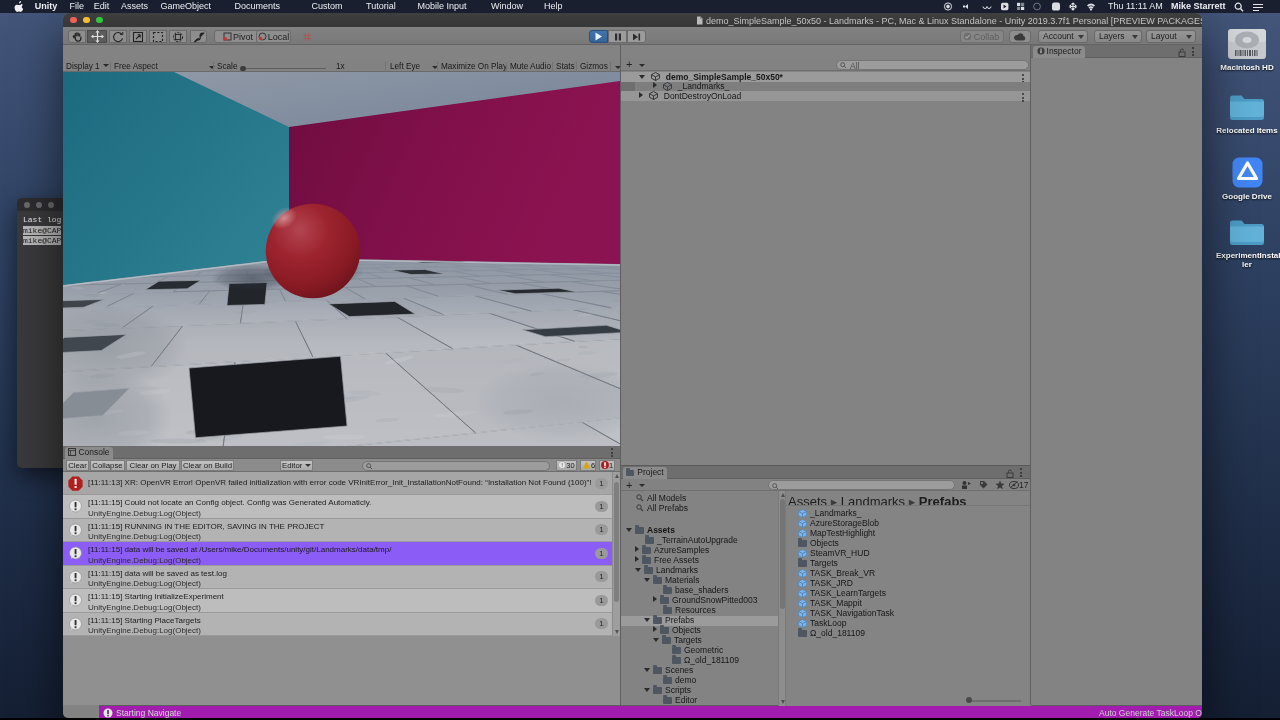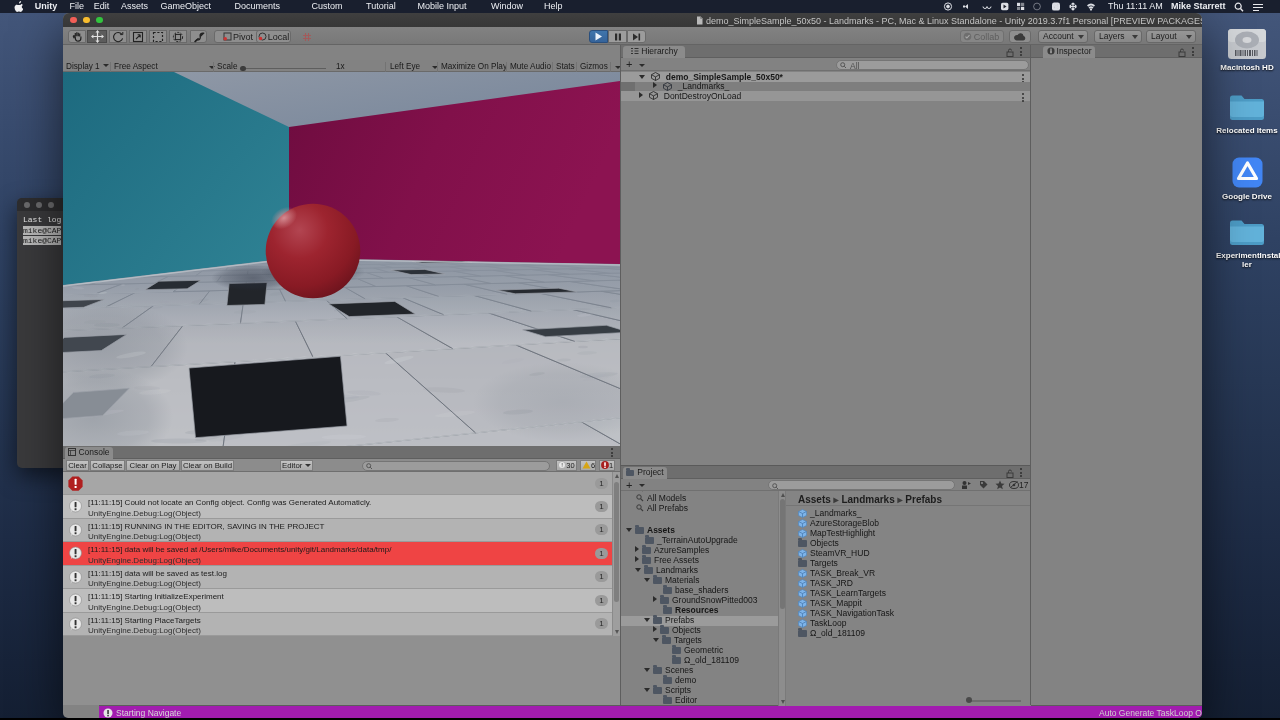--- a/index.html
+++ b/index.html
@@ -995,20 +995,21 @@
             <rect x="3.6" y="1.5" width="1.8" height="4" fill="#fff"></rect>
             <rect x="3.6" y="6.3" width="1.8" height="1.5" fill="#fff"></rect>
           </svg>1</div>
       </div>
       <div class="conrow" style="top:26px;height:23px;background:#a6a6a6;border-bottom:0.5px solid #9a9a9a;">
         <svg width="15" height="15" viewBox="0 0 15 15" style="position:absolute;left:5px;top:4px">
           <path d="M4.4 0.5 h6.2 l4 4 v6.2 l-4 4 H4.4 l-4-4 V4.5 z" fill="#b01f1f"></path>
           <rect x="6.6" y="2.8" width="2" height="6" fill="#fff" rx="0.5"></rect>
           <rect x="6.6" y="10" width="2" height="2" fill="#fff"></rect>
         </svg>
+        <div style="position:absolute;left:25px;top:5px;white-space:nowrap;">[11:11:13] XR: OpenVR Error! OpenVR failed initialization with error code VRInitError_Init_InstallationNotFound: “Installation Not Found (100)”!</div>
         <span class="badge">1</span>
       </div>
       <div class="conrow" style="top:49px;height:23.5px;background:#bdbdbd;border-bottom:0.5px solid #9a9a9a;">
         <svg width="15" height="15" viewBox="0 0 15 15" style="position:absolute;left:5px;top:4px">
           <circle cx="7.5" cy="7" r="6" fill="#e9e9e9" stroke="#8a8a8a" stroke-width="0.6"></circle>
           <path d="M4 11.5 l-1.5 2.2 1-2.8 z" fill="#e9e9e9"></path>
           <rect x="6.6" y="3" width="1.9" height="5.2" fill="#333" rx="0.5"></rect>
           <rect x="6.6" y="9.3" width="1.9" height="1.9" fill="#333"></rect>
         </svg>
         <div style="position:absolute;left:25px;top:2px;white-space:nowrap;">[11:11:15] Could not locate an Config object.  Config was Generated Automaticly.</div>
@@ -1019,21 +1020,21 @@
         <svg width="15" height="15" viewBox="0 0 15 15" style="position:absolute;left:5px;top:4px">
           <circle cx="7.5" cy="7" r="6" fill="#e9e9e9" stroke="#8a8a8a" stroke-width="0.6"></circle>
           <path d="M4 11.5 l-1.5 2.2 1-2.8 z" fill="#e9e9e9"></path>
           <rect x="6.6" y="3" width="1.9" height="5.2" fill="#333" rx="0.5"></rect>
           <rect x="6.6" y="9.3" width="1.9" height="1.9" fill="#333"></rect>
         </svg>
         <div style="position:absolute;left:25px;top:2px;white-space:nowrap;">[11:11:15] RUNNING IN THE EDITOR, SAVING IN THE PROJECT</div>
         <div class="l2" style="position:absolute;left:25px;top:12.5px;white-space:nowrap;">UnityEngine.Debug:Log(Object)</div>
         <span class="badge">1</span>
       </div>
-      <div class="conrow" style="top:96.0px;height:23.5px;background:#ef4444;border-bottom:0.5px solid #9a9a9a;">
+      <div class="conrow" style="top:96.0px;height:23.5px;background:#8b5cf6;border-bottom:0.5px solid #9a9a9a;">
         <svg width="15" height="15" viewBox="0 0 15 15" style="position:absolute;left:5px;top:4px">
           <circle cx="7.5" cy="7" r="6" fill="#e9e9e9" stroke="#8a8a8a" stroke-width="0.6"></circle>
           <path d="M4 11.5 l-1.5 2.2 1-2.8 z" fill="#e9e9e9"></path>
           <rect x="6.6" y="3" width="1.9" height="5.2" fill="#333" rx="0.5"></rect>
           <rect x="6.6" y="9.3" width="1.9" height="1.9" fill="#333"></rect>
         </svg>
         <div style="position:absolute;left:25px;top:2px;white-space:nowrap;">[11:11:15] data will be saved at /Users/mike/Documents/unity/git/Landmarks/data/tmp/</div>
         <div class="l2" style="position:absolute;left:25px;top:12.5px;white-space:nowrap;">UnityEngine.Debug:Log(Object)</div>
         <span class="badge">1</span>
       </div>
@@ -1079,36 +1080,20 @@
     <div class="abs" style="left:0;top:692px;width:1267px;height:13px;background:#a21caf;border-top:1px solid #5c5c5c;color:#d8d8d8;font-size:8.5px;margin-left:36px;">
 <svg width="10" height="10" viewBox="0 0 10 10" style="position:absolute;left:4px;top:1.5px">
         <circle cx="5" cy="5" r="4.5" fill="#e6e6e6"></circle>
         <rect x="4.2" y="2" width="1.7" height="4" fill="#444"></rect>
         <rect x="4.2" y="6.8" width="1.7" height="1.6" fill="#444"></rect>
       </svg>
 <span style="position:absolute;left:17px;top:2px;">Starting Navigate</span>
 <span style="position:absolute;left:1000px;top:2px;color:#cfcfcf;">Auto Generate TaskLoop On</span>
 </div>
     <div class="abs" style="left:557px;top:32px;width:410px;height:420px;background:#838383;border-left:1px solid #5e5e5e;">
-      <div class="abs tabbar" style="left:0;top:0;width:410px;height:13px;">
-        <div class="tab tab-on" style="left:2px;width:62px;height:12px;line-height:11px;"><svg width="9" height="8" viewBox="0 0 9 8" style="vertical-align:-1px;margin-right:2px">
-            <g stroke="#333" stroke-width="1">
-              <path d="M1 1.5 h2 M1 4 h2 M1 6.5 h2 M4.5 1.5 h4 M4.5 4 h4 M4.5 6.5 h4"></path>
-            </g>
-          </svg>Hierarchy</div>
-        <span class="lockic" style="left:385px;top:2.5px;"><svg width="8" height="9" viewBox="0 0 8 9">
-            <rect x="1" y="4" width="6" height="4.5" fill="none" stroke="#3a3a3a"></rect>
-            <path d="M2.5 4 v-1.5 a1.5 1.5 0 0 1 3 0" fill="none" stroke="#3a3a3a"></path>
-          </svg></span>
-        <div class="dots3" style="left:399px;top:2px;">
-          <i></i>
-          <i></i>
-          <i></i>
-        </div>
-      </div>
       <div class="abs" style="left:0;top:13px;width:410px;height:13px;background:#828282;border-bottom:1px solid #707070;">
         <span style="position:absolute;left:5px;top:0px;font-size:11px;color:#222;">+</span>
         <span class="dar" style="position:absolute;left:15px;top:5.5px;"></span>
         <div class="searchpill" style="left:215px;top:1.5px;width:193px;height:10px;">
           <svg width="7" height="7" viewBox="0 0 7 7" style="position:absolute;left:3px;top:1.5px">
             <circle cx="2.7" cy="2.7" r="2" fill="none" stroke="#555" stroke-width="1"></circle>
             <path d="M4.2 4.2 L6 6" stroke="#555" stroke-width="1"></path>
           </svg>
           <span style="position:absolute;left:13px;top:0.5px;">All</span>
         </div>
@@ -1196,38 +1181,38 @@
             <path d="M4.6 4.6 L7 7" stroke="#3c3c3c" stroke-width="1.2"></path>
           </svg><span style="margin-left:3px;">All Prefabs</span></div>
         <div class="trow" style="top:35px;font-weight:bold;height:10px;"><span class="tri tri-d" style="margin-left:5px;"></span><span class="fold" style="margin-left:3px;"></span><span style="margin-left:3px;">Assets</span></div>
         <div class="trow" style="top:45px;height:10px;"><span style="display:inline-block;width:21px;"></span><span class="fold" style="margin-left:3px;"></span><span style="margin-left:3px;">_TerrainAutoUpgrade</span></div>
         <div class="trow" style="top:55px;height:10px;"><span class="tri tri-r" style="margin-left:14px;"></span><span class="fold" style="margin-left:3px;"></span><span style="margin-left:3px;">AzureSamples</span></div>
         <div class="trow" style="top:65px;height:10px;"><span class="tri tri-r" style="margin-left:14px;"></span><span class="fold" style="margin-left:3px;"></span><span style="margin-left:3px;">Free Assets</span></div>
         <div class="trow" style="top:75px;height:10px;"><span class="tri tri-d" style="margin-left:14px;"></span><span class="fold" style="margin-left:3px;"></span><span style="margin-left:3px;">Landmarks</span></div>
         <div class="trow" style="top:85px;height:10px;"><span class="tri tri-d" style="margin-left:23px;"></span><span class="fold" style="margin-left:3px;"></span><span style="margin-left:3px;">Materials</span></div>
         <div class="trow" style="top:95px;height:10px;"><span style="display:inline-block;width:39px;"></span><span class="fold" style="margin-left:3px;"></span><span style="margin-left:3px;">base_shaders</span></div>
         <div class="trow" style="top:105px;height:10px;"><span class="tri tri-r" style="margin-left:32px;"></span><span class="fold" style="margin-left:3px;"></span><span style="margin-left:3px;">GroundSnowPitted003</span></div>
-        <div class="trow" style="top:115px;height:10px;"><span style="display:inline-block;width:39px;"></span><span class="fold" style="margin-left:3px;"></span><span style="margin-left:3px;font-weight:bold;">Resources</span></div>
+        <div class="trow" style="top:115px;height:10px;"><span style="display:inline-block;width:39px;"></span><span class="fold" style="margin-left:3px;"></span><span style="margin-left:3px;">Resources</span></div>
         <div class="trow" style="top:125px;background:#9b9b9b;height:10px;"><span class="tri tri-d" style="margin-left:23px;"></span><span class="fold" style="margin-left:3px;"></span><span style="margin-left:3px;">Prefabs</span></div>
         <div class="trow" style="top:135px;height:10px;"><span class="tri tri-r" style="margin-left:32px;"></span><span class="fold" style="margin-left:3px;"></span><span style="margin-left:3px;">Objects</span></div>
         <div class="trow" style="top:145px;height:10px;"><span class="tri tri-d" style="margin-left:32px;"></span><span class="fold" style="margin-left:3px;"></span><span style="margin-left:3px;">Targets</span></div>
         <div class="trow" style="top:155px;height:10px;"><span style="display:inline-block;width:48px;"></span><span class="fold" style="margin-left:3px;"></span><span style="margin-left:3px;">Geometric</span></div>
         <div class="trow" style="top:165px;height:10px;"><span style="display:inline-block;width:48px;"></span><span class="fold" style="margin-left:3px;"></span><span style="margin-left:3px;">Ω_old_181109</span></div>
         <div class="trow" style="top:175px;height:10px;"><span class="tri tri-d" style="margin-left:23px;"></span><span class="fold" style="margin-left:3px;"></span><span style="margin-left:3px;">Scenes</span></div>
         <div class="trow" style="top:185px;height:10px;"><span style="display:inline-block;width:39px;"></span><span class="fold" style="margin-left:3px;"></span><span style="margin-left:3px;">demo</span></div>
         <div class="trow" style="top:195px;height:10px;"><span class="tri tri-d" style="margin-left:23px;"></span><span class="fold" style="margin-left:3px;"></span><span style="margin-left:3px;">Scripts</span></div>
         <div class="trow" style="top:205px;height:10px;"><span style="display:inline-block;width:39px;"></span><span class="fold" style="margin-left:3px;"></span><span style="margin-left:3px;">Editor</span></div>
       </div>
       <div class="abs" style="left:157px;top:25px;width:8px;height:215px;background:#8d8d8d;border-left:1px solid #7a7a7a;border-right:1px solid #7a7a7a;">
 <div style="position:absolute;left:1px;top:8px;width:5px;height:110px;background:#757575;border-radius:3px;"></div>
 <div style="position:absolute;left:1.5px;top:2px;width:0;height:0;border-left:2.5px solid transparent;border-right:2.5px solid transparent;border-bottom:4px solid #4f4f4f;"></div>
 <div style="position:absolute;left:1.5px;bottom:2px;width:0;height:0;border-left:2.5px solid transparent;border-right:2.5px solid transparent;border-top:4px solid #4f4f4f;"></div>
       </div>
       <div class="abs" style="left:165px;top:25px;width:245px;height:215px;background:#848484;">
-        <div style="position:absolute;left:12px;top:3px;font-size:10px;color:#1d1d1d;font-weight:bold;">Assets <span style="color:#3c3c3c">▸</span> Landmarks <span style="color:#3c3c3c">▸</span> <b>Prefabs</b></div>
+        <div style="position:absolute;left:2px;top:3px;font-size:13px;color:#1d1d1d;">Assets <span style="color:#3c3c3c">▸</span> Landmarks <span style="color:#3c3c3c">▸</span> <b>Prefabs</b></div>
         <div style="position:absolute;left:0;top:14px;width:245px;height:1px;background:#757575;"></div>
         <div style="position:absolute;left:12px;top:17px;font-size:8.5px;color:#161616;white-space:nowrap;"><svg width="9" height="9" viewBox="0 0 9 9" style="vertical-align:-1.5px;margin-right:3px;">
             <path d="M4.5 0.5 L8.5 2.5 V6.5 L4.5 8.5 L0.5 6.5 V2.5 Z" fill="#7db3e8"></path>
             <path d="M0.5 2.5 L4.5 4.5 L8.5 2.5" fill="none" stroke="#4a7cb0" stroke-width="0.8"></path>
             <path d="M4.5 4.5 V8.5" stroke="#4a7cb0" stroke-width="0.8"></path>
             <path d="M4.5 0.5 L8.5 2.5 V6.5 L4.5 8.5 L0.5 6.5 V2.5 Z" fill="none" stroke="#5588bb" stroke-width="0.7"></path>
           </svg>_Landmarks_</div>
         <div style="position:absolute;left:12px;top:27px;font-size:8.5px;color:#161616;white-space:nowrap;"><svg width="9" height="9" viewBox="0 0 9 9" style="vertical-align:-1.5px;margin-right:3px;">
             <path d="M4.5 0.5 L8.5 2.5 V6.5 L4.5 8.5 L0.5 6.5 V2.5 Z" fill="#7db3e8"></path>
             <path d="M0.5 2.5 L4.5 4.5 L8.5 2.5" fill="none" stroke="#4a7cb0" stroke-width="0.8"></path>
@@ -1284,21 +1269,21 @@
             <path d="M4.5 4.5 V8.5" stroke="#4a7cb0" stroke-width="0.8"></path>
             <path d="M4.5 0.5 L8.5 2.5 V6.5 L4.5 8.5 L0.5 6.5 V2.5 Z" fill="none" stroke="#5588bb" stroke-width="0.7"></path>
           </svg>TaskLoop</div>
         <div style="position:absolute;left:12px;top:137px;font-size:8.5px;color:#161616;white-space:nowrap;"><span class="fold" style="margin-right:3px;"></span>Ω_old_181109</div>
         <div style="position:absolute;left:183px;top:209px;width:52px;height:1.5px;background:#6d6d6d;"></div>
         <div style="position:absolute;left:180px;top:206px;width:6px;height:6px;border-radius:50%;background:#4a4a4a;"></div>
       </div>
     </div>
     <div class="abs" style="left:967px;top:32px;width:172px;height:660px;background:#838383;border-left:1px solid #5e5e5e;">
       <div class="abs tabbar" style="left:0;top:0;width:172px;height:13px;">
-        <div class="tab tab-on" style="left:12px;width:52px;height:12px;line-height:11px;"><svg width="8" height="8" viewBox="0 0 8 8" style="vertical-align:-1px;margin-right:2px;">
+        <div class="tab tab-on" style="left:2px;width:52px;height:12px;line-height:11px;"><svg width="8" height="8" viewBox="0 0 8 8" style="vertical-align:-1px;margin-right:2px;">
             <circle cx="4" cy="4" r="3.6" fill="#3c3c3c"></circle>
             <rect x="3.4" y="3.2" width="1.2" height="3" fill="#ccc"></rect>
             <rect x="3.4" y="1.6" width="1.2" height="1.2" fill="#ccc"></rect>
           </svg>Inspector</div>
         <span class="lockic" style="left:147px;top:2.5px;"><svg width="8" height="9" viewBox="0 0 8 9">
             <rect x="1" y="4" width="6" height="4.5" fill="none" stroke="#3a3a3a"></rect>
             <path d="M2.5 4 v-1.5 a1.5 1.5 0 0 1 3 0" fill="none" stroke="#3a3a3a"></path>
           </svg></span>
         <div class="dots3" style="left:161px;top:2px;">
           <i></i>

